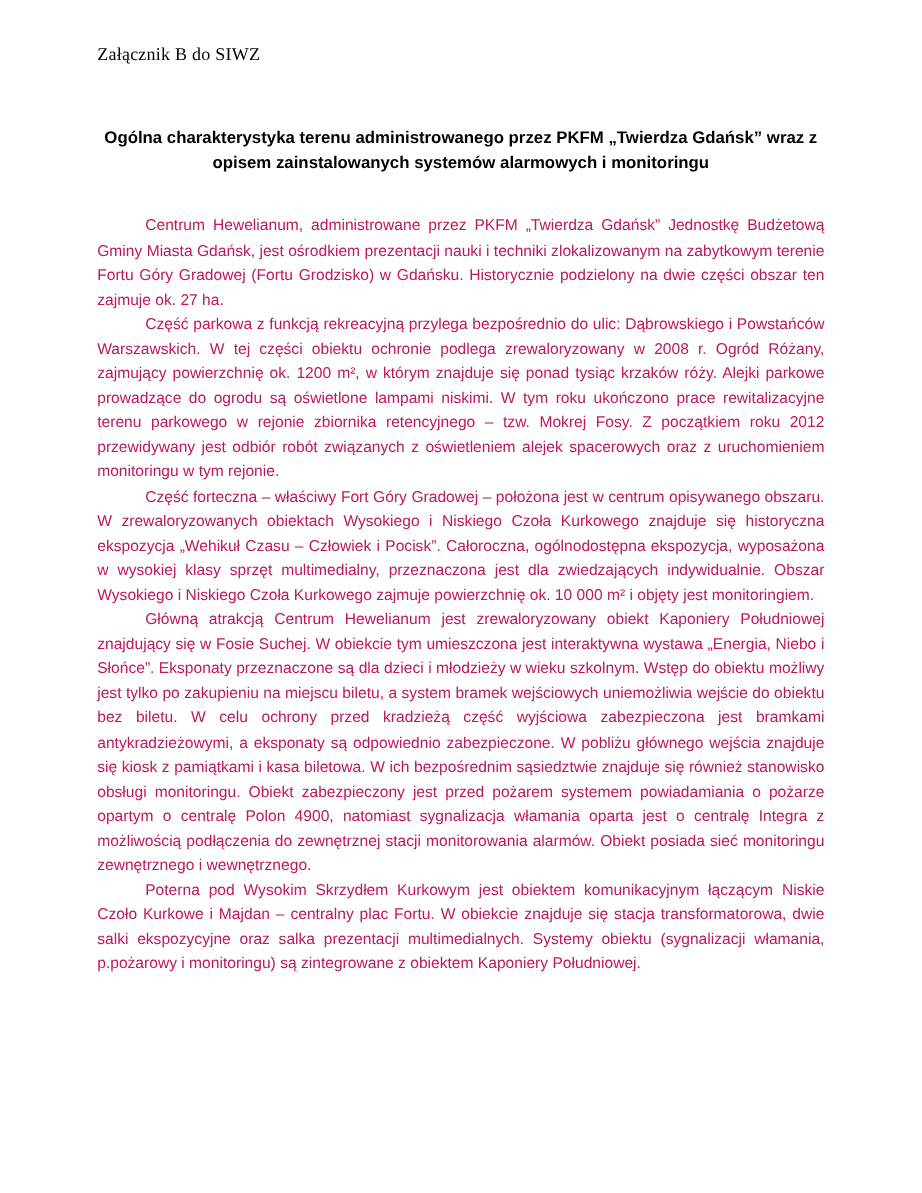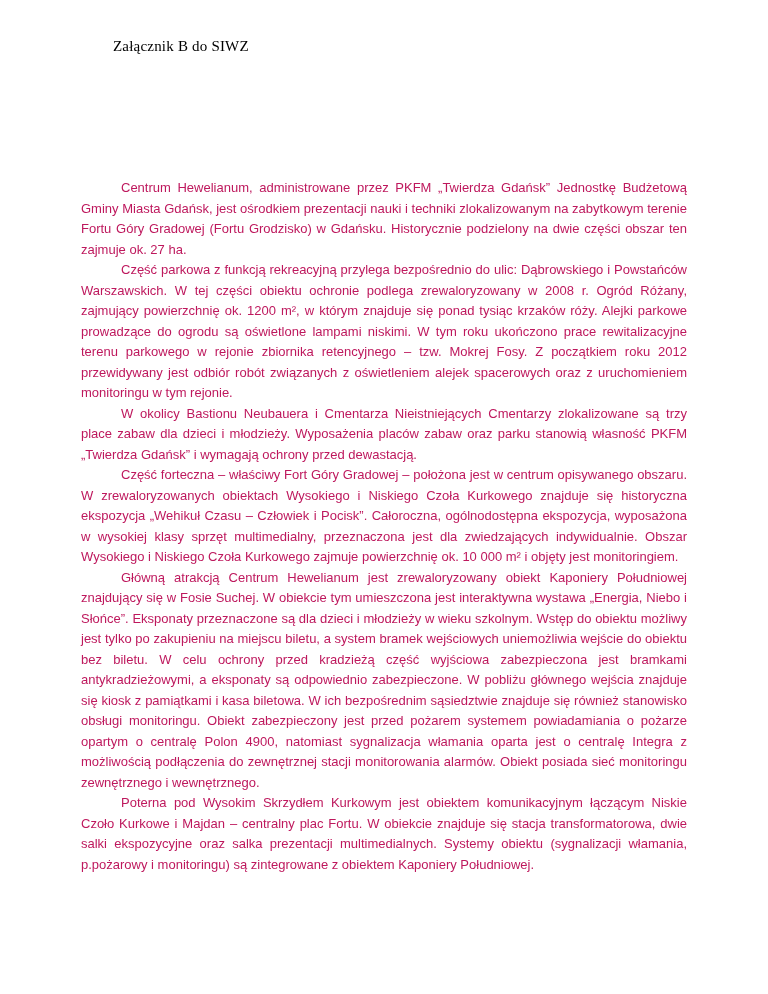--- a/index.html
+++ b/index.html
@@ -16,21 +16,20 @@
     overflow: hidden;
   }
   .doc-header {
     position: absolute;
     top: 38px;
     left: 81px;
     font-family: "Liberation Serif", serif;
     font-size: 15px;
     color: #000000;
     letter-spacing: 0.2px;
-    margin-left: 32px;
   }
   .doc-title {
     position: absolute;
     top: 104px;
     left: 81px;
     width: 606px;
     font-family: "Liberation Sans", sans-serif;
     font-size: 14px;
     font-weight: bold;
     line-height: 21px;
@@ -52,23 +51,23 @@
     margin: 0;
   }
 </style>
 </head>
 <body>
 
 <div class="page">
 
   <div class="doc-header">Załącznik B do SIWZ</div>
 
+  <h1 class="doc-title">Ogólna charakterystyka terenu administrowanego przez PKFM „Twierdza Gdańsk” wraz z opisem zainstalowanych systemów alarmowych i monitoringu</h1>
 
   <div class="doc-body">
     <p>Centrum Hewelianum, administrowane przez PKFM „Twierdza Gdańsk” Jednostkę Budżetową Gminy Miasta Gdańsk, jest ośrodkiem prezentacji nauki i techniki zlokalizowanym na zabytkowym terenie Fortu Góry Gradowej (Fortu Grodzisko) w Gdańsku. Historycznie podzielony na dwie części obszar ten zajmuje ok. 27 ha.</p>
     <p>Część parkowa z funkcją rekreacyjną przylega bezpośrednio do ulic: Dąbrowskiego i Powstańców Warszawskich. W tej części obiektu ochronie podlega zrewaloryzowany w 2008 r. Ogród Różany, zajmujący powierzchnię ok. 1200 m², w którym znajduje się ponad tysiąc krzaków róży. Alejki parkowe prowadzące do ogrodu są oświetlone lampami niskimi. W tym roku ukończono prace rewitalizacyjne terenu parkowego w rejonie zbiornika retencyjnego – tzw. Mokrej Fosy. Z początkiem roku 2012 przewidywany jest odbiór robót związanych z oświetleniem alejek spacerowych oraz z uruchomieniem monitoringu w tym rejonie.</p>
-    <p>W okolicy Bastionu Neubauera i Cmentarza Nieistniejących Cmentarzy zlokalizowane są trzy place zabaw dla dzieci i młodzieży. Wyposażenia placów zabaw oraz parku stanowią własność PKFM „Twierdza Gdańsk” i wymagają ochrony przed dewastacją.</p>
     <p>Część forteczna – właściwy Fort Góry Gradowej – położona jest w centrum opisywanego obszaru. W zrewaloryzowanych obiektach Wysokiego i Niskiego Czoła Kurkowego znajduje się historyczna ekspozycja „Wehikuł Czasu – Człowiek i Pocisk”. Całoroczna, ogólnodostępna ekspozycja, wyposażona w wysokiej klasy sprzęt multimedialny, przeznaczona jest dla zwiedzających indywidualnie. Obszar Wysokiego i Niskiego Czoła Kurkowego zajmuje powierzchnię ok. 10 000 m² i objęty jest monitoringiem.</p>
     <p>Główną atrakcją Centrum Hewelianum jest zrewaloryzowany obiekt Kaponiery Południowej znajdujący się w Fosie Suchej. W obiekcie tym umieszczona jest interaktywna wystawa „Energia, Niebo i Słońce”. Eksponaty przeznaczone są dla dzieci i młodzieży w wieku szkolnym. Wstęp do obiektu możliwy jest tylko po zakupieniu na miejscu biletu, a system bramek wejściowych uniemożliwia wejście do obiektu bez biletu. W celu ochrony przed kradzieżą część wyjściowa zabezpieczona jest bramkami antykradzieżowymi, a eksponaty są odpowiednio zabezpieczone. W pobliżu głównego wejścia znajduje się kiosk z pamiątkami i kasa biletowa. W ich bezpośrednim sąsiedztwie znajduje się również stanowisko obsługi monitoringu. Obiekt zabezpieczony jest przed pożarem systemem powiadamiania o pożarze opartym o centralę Polon 4900, natomiast sygnalizacja włamania oparta jest o centralę Integra z możliwością podłączenia do zewnętrznej stacji monitorowania alarmów. Obiekt posiada sieć monitoringu zewnętrznego i wewnętrznego.</p>
     <p>Poterna pod Wysokim Skrzydłem Kurkowym jest obiektem komunikacyjnym łączącym Niskie Czoło Kurkowe i Majdan – centralny plac Fortu. W obiekcie znajduje się stacja transformatorowa, dwie salki ekspozycyjne oraz salka prezentacji multimedialnych. Systemy obiektu (sygnalizacji włamania, p.pożarowy i monitoringu) są zintegrowane z obiektem Kaponiery Południowej.</p>
   </div>
 
 </div>
 
 </body></html>

